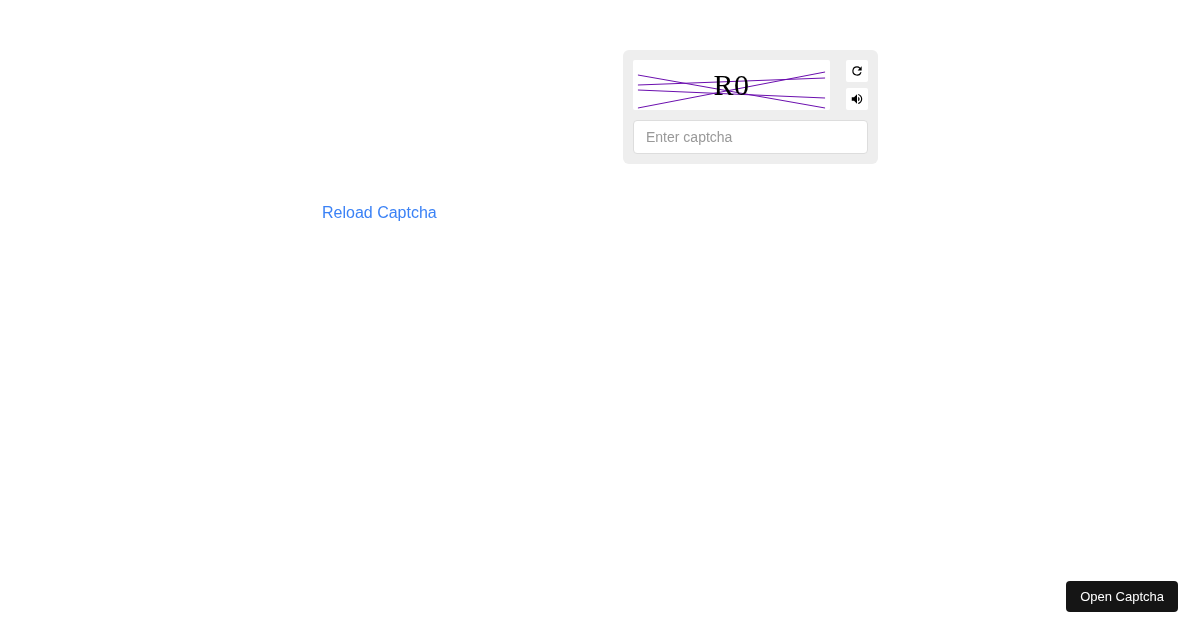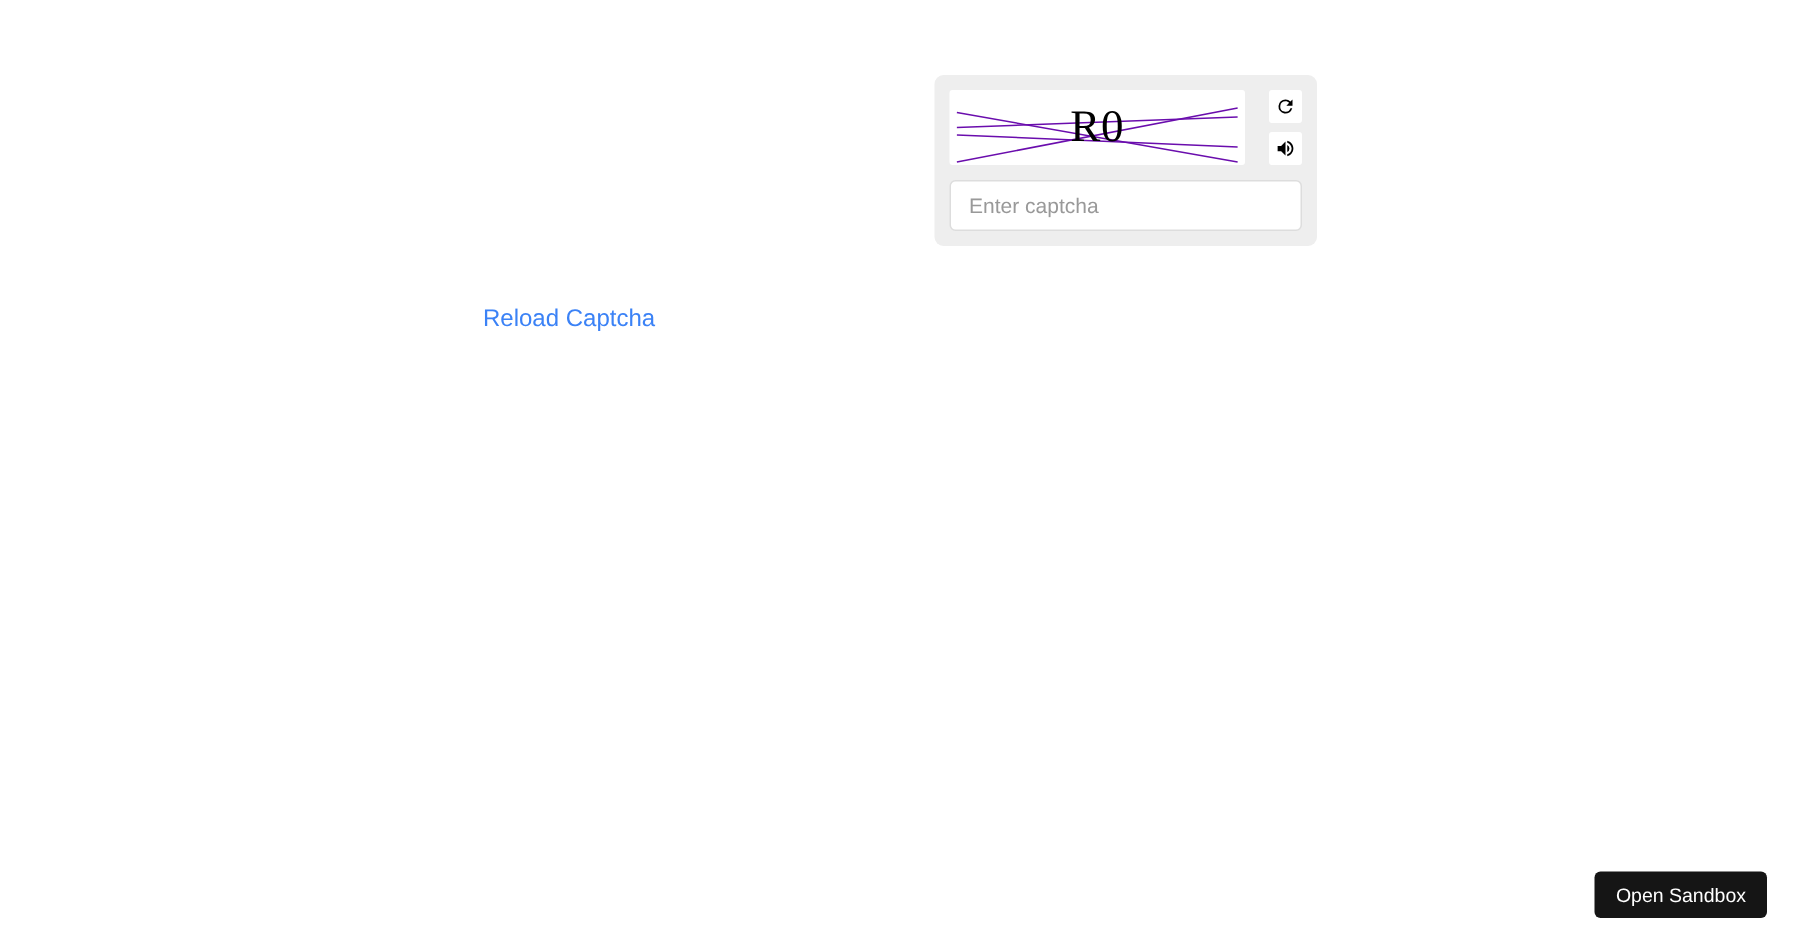--- a/index.html
+++ b/index.html
@@ -130,13 +130,13 @@
           <path fill="#000" d="M3 9v6h4l5 5V4L7 9H3zm13.5 3a4.5 4.5 0 0 0-2.5-4.03v8.05A4.5 4.5 0 0 0 16.5 12zM14 3.23v2.06c2.89.86 5 3.54 5 6.71s-2.11 5.85-5 6.71v2.06c4.01-.91 7-4.49 7-8.77s-2.99-7.86-7-8.77z"></path>
         </svg>
       </div>
     </div>
   </div>
   <input class="captcha-input" type="text" placeholder="Enter captcha" style="">
 </div>
 
 <div class="reload-link">Reload Captcha</div>
 
-<div class="sandbox-btn">Open Sandbox</div>
+<div class="sandbox-btn">Open Captcha</div>
 
 </body></html>

